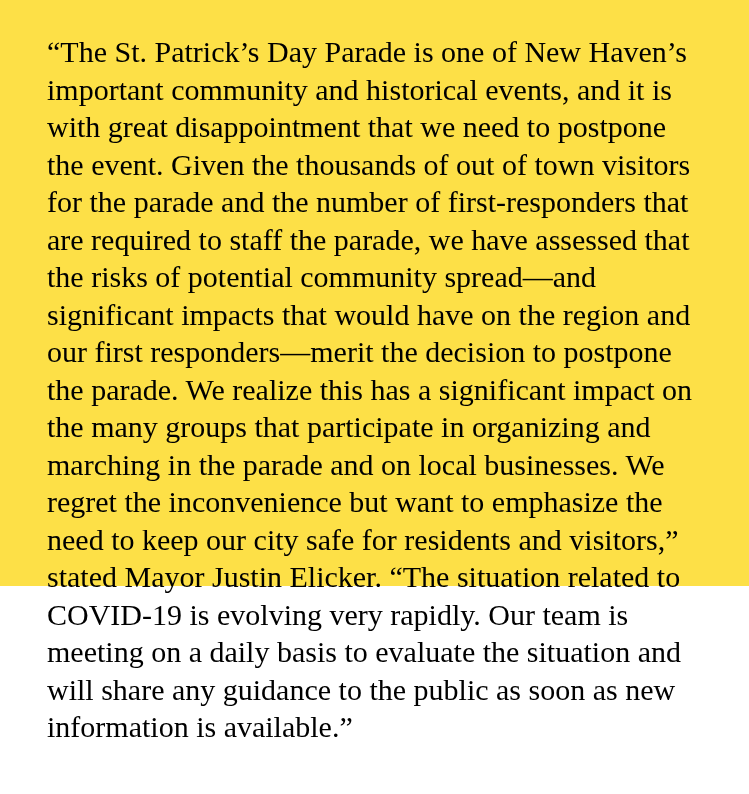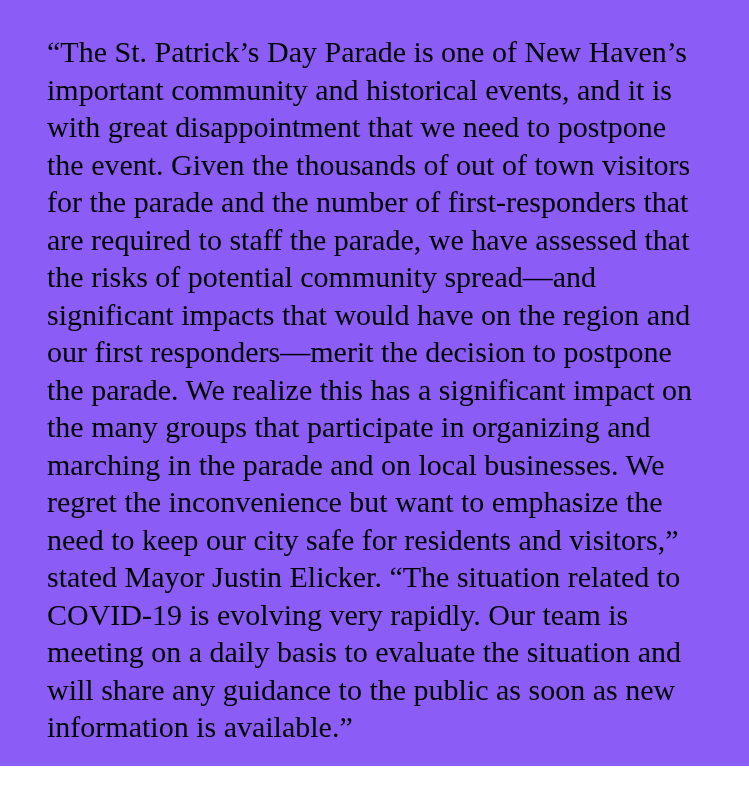--- a/index.html
+++ b/index.html
@@ -9,23 +9,23 @@
   }
   body {
     width: 749px;
     height: 794px;
     overflow: hidden;
     font-family: "Liberation Serif", "DejaVu Serif", serif;
   }
   .page {
     box-sizing: border-box;
     width: 749px;
-    height: 766px;
+    height: 586px;
     padding: 33px 34px 0 47px;
-    background: #8b5cf6;
+    background: #fde047;
   }
   .quote {
     margin: 0;
     color: #000000;
     font-size: 30px;
     line-height: 37.5px;
     white-space: pre; 
     letter-spacing: 0;
   }
 </style>

